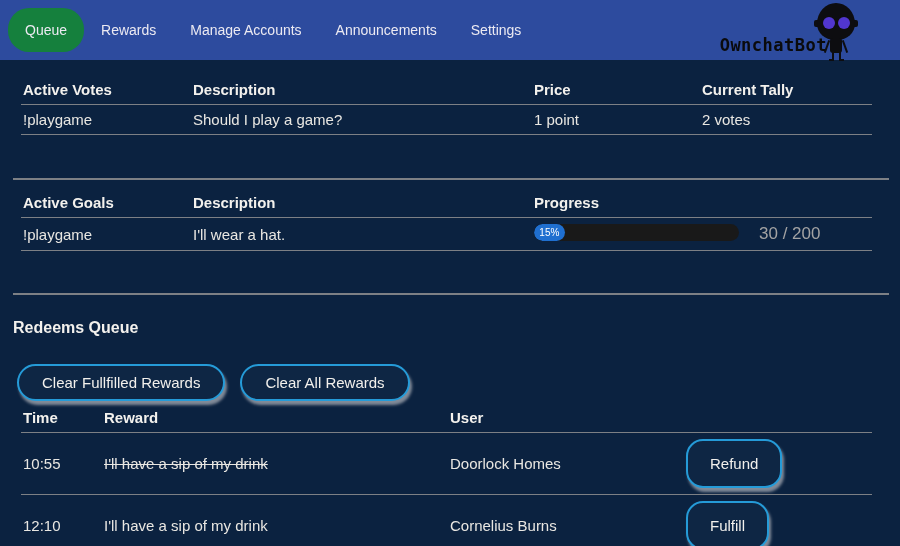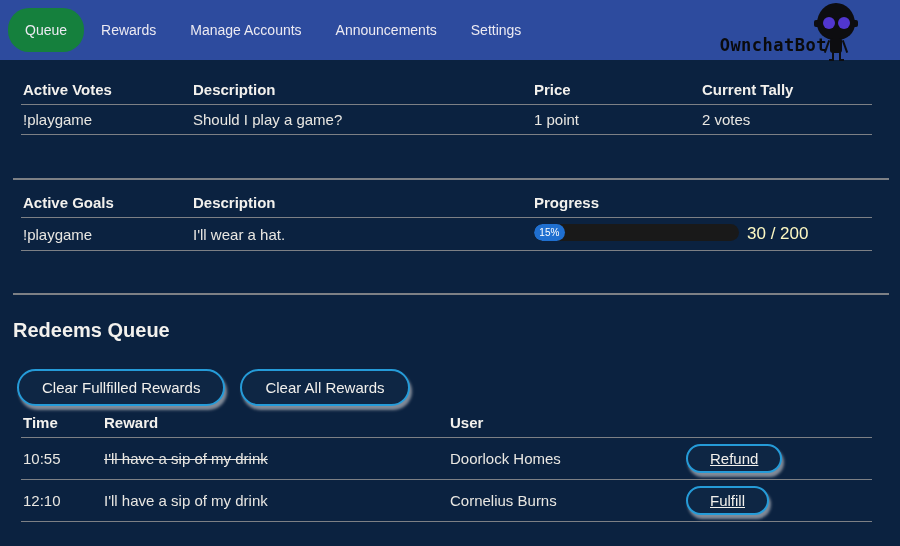--- a/index.html
+++ b/index.html
@@ -88,40 +88,40 @@
   .progress-cell-inner { display:flex; align-items:flex-start; }
   .progress-track {
     width:205px; height:17px; background:#191919; border-radius:9px; overflow:hidden;
     flex:none;
   }
   .progress-fill {
     height:100%; background:#1f6fd0; border-radius:9px;
     display:flex; align-items:center; justify-content:center;
     font-size:10px; color:#fff; min-width:24px;
   }
-  .progress-count { margin-left:8px; font-size:17px; color:#fef9c3; }
+  .progress-count { margin-left:20px; font-size:17px; color:#a3a3a3; }
 
   .spacer-b { height:42px; }
 
-  .redeems-title { font-size:20px; font-weight:bold; color:#f3f1ed; margin-top:24px; }
+  .redeems-title { font-size:16px; font-weight:bold; color:#f3f1ed; margin-top:24px; }
 
   .clear-buttons { margin-top:27px; display:flex; gap:15px; padding-left:4px; }
   .pill-btn {
     background:#0e2644;
     border:2px solid #259bd8;
     border-radius:19px;
     color:#f2f0ec;
     font-family:"Liberation Sans", sans-serif;
     font-size:15px;
     padding:8px 23px;
     cursor:pointer;
     box-shadow:2px 4px 3px rgba(150,158,168,0.85);
     white-space:nowrap;
   }
-  .pill-btn.small { padding:4px 22px; border-radius:17px;text-decoration:underline; }
+  .pill-btn.small { padding:14px 22px; border-radius:17px; }
 
   .redeems-table { margin-top:2px; }
   .redeems-table .c1 { width:81px; } .redeems-table .c2 { width:346px; } .redeems-table .c3 { width:236px; }
 </style>
 </head>
 <body>
 
 <nav class="navbar">
   <div class="nav-item active">Queue</div>
   <div class="nav-item">Rewards</div>

